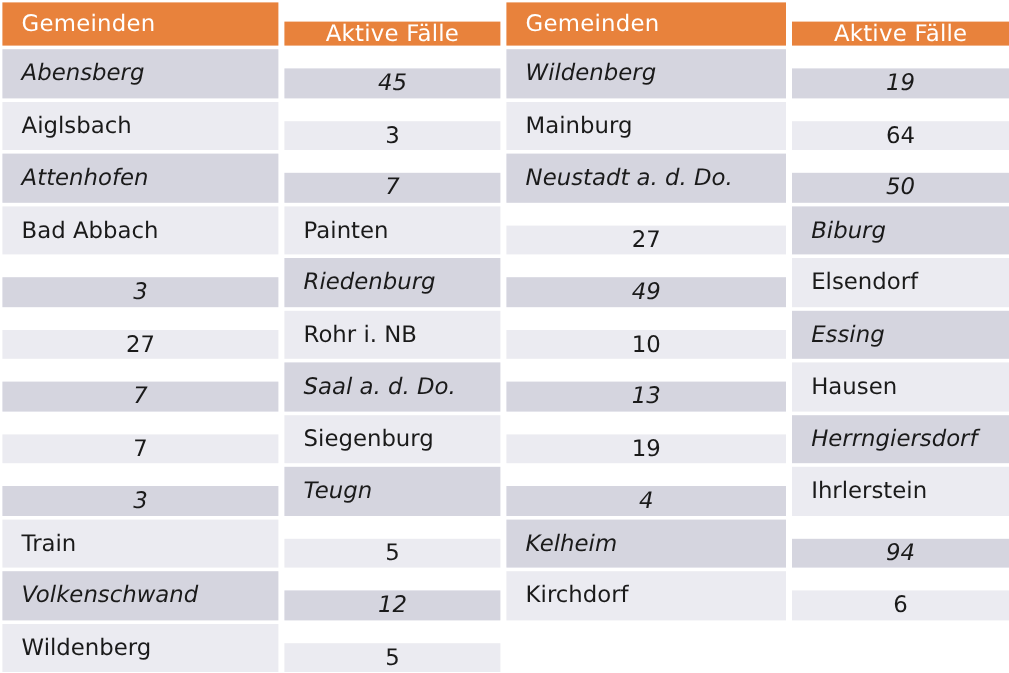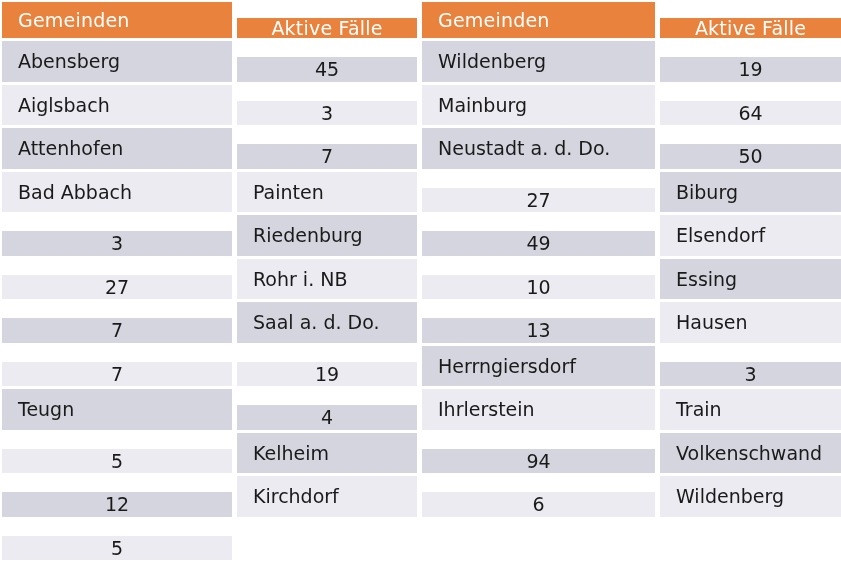--- a/index.html
+++ b/index.html
@@ -40,20 +40,21 @@
     margin-top: 16px;
   }
   .cell.header {
     background: var(--header-bg, #e8823c);
     color: var(--header-text, #ffffff);
     font-weight: normal;
     letter-spacing: 0.2px;
   }
   .cell.body.dark {
     background: var(--row-dark-bg, #d5d5df);
+    font-style: italic;
   }
   .cell.body.light {
     background: var(--row-light-bg, #ebebf1);
     text-align: center;
   }
 </style>
 </head>
 <body>
 
 <div class="table-grid">
@@ -84,20 +85,21 @@
     <div class="cell body name light">Elsendorf</div>
     <div class="cell body value light">27</div>
     <div class="cell body name light">Rohr i. NB</div>
     <div class="cell body value light">10</div>
     <div class="cell body name dark">Essing</div>
     <div class="cell body value dark">7</div>
     <div class="cell body name dark">Saal a. d. Do.</div>
     <div class="cell body value dark">13</div>
     <div class="cell body name light">Hausen</div>
     <div class="cell body value light">7</div>
+    <div class="cell body name light">Siegenburg</div>
     <div class="cell body value light">19</div>
     <div class="cell body name dark">Herrngiersdorf</div>
     <div class="cell body value dark">3</div>
     <div class="cell body name dark">Teugn</div>
     <div class="cell body value dark">4</div>
     <div class="cell body name light">Ihrlerstein</div>
     <div class="cell body name light">Train</div>
     <div class="cell body value light">5</div>
     <div class="cell body name dark">Kelheim</div>
     <div class="cell body value dark">94</div>

